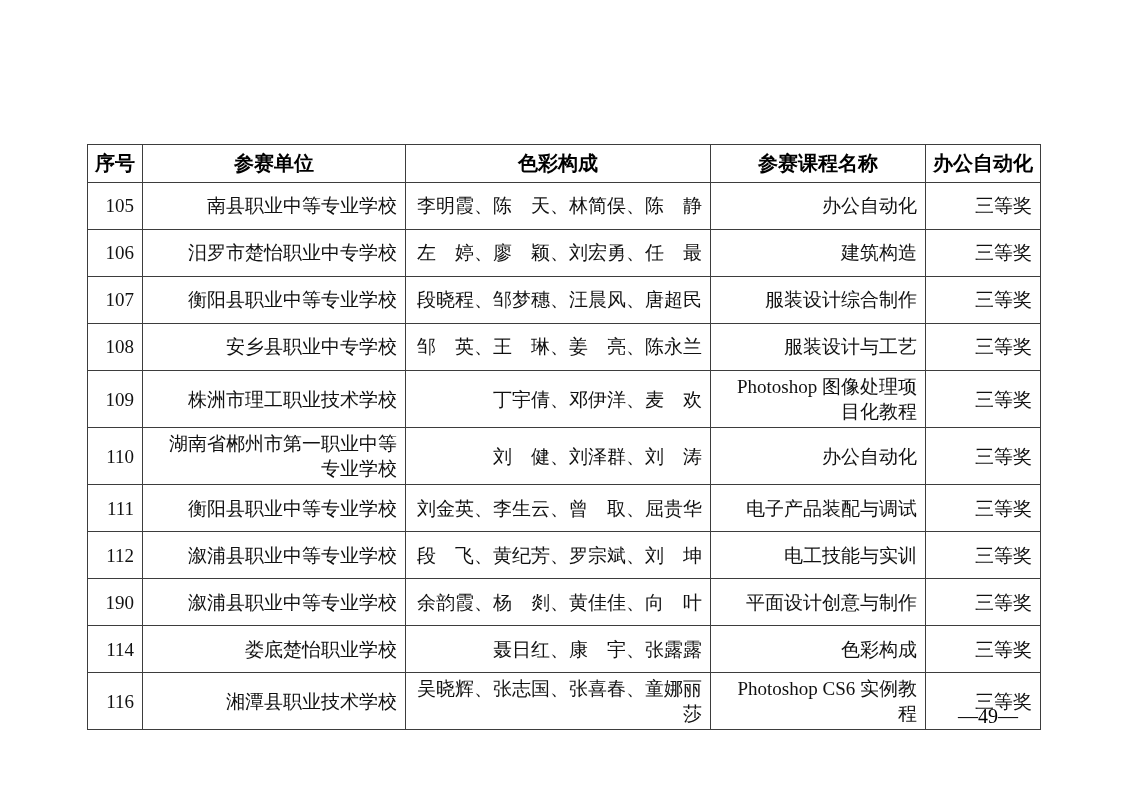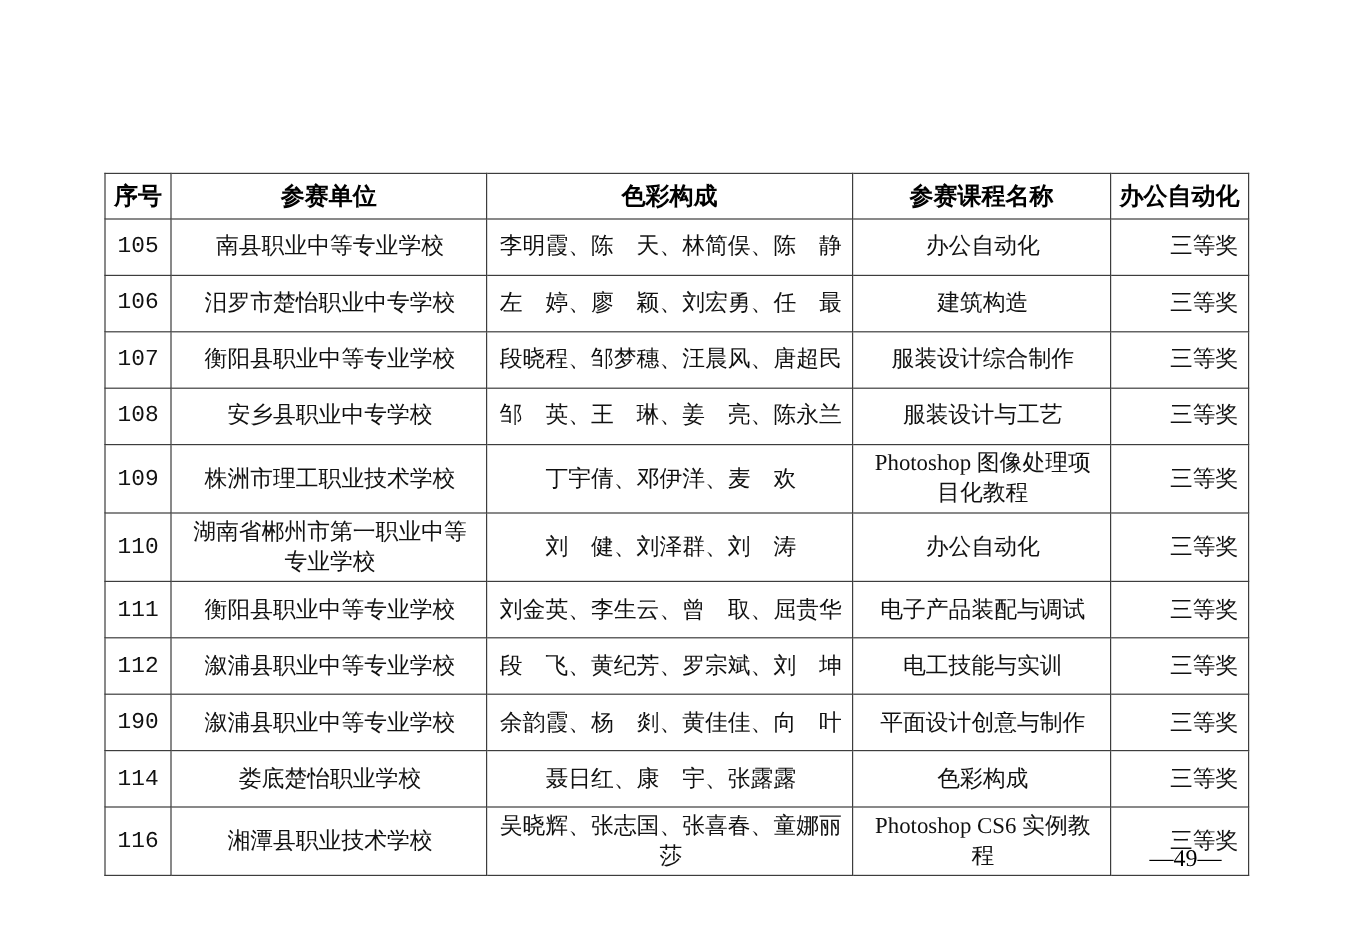--- a/index.html
+++ b/index.html
@@ -50,32 +50,32 @@
     padding: 0 4px;
   }
   table.award-table td {
     font-size: 19px;
     line-height: 1.32;
     height: 40px;
     padding: 3px 8px 3px 10px;
     word-break: break-word;
   }
   td.c-no {
-    text-align: left;
+    text-align: right;
     padding-left: 4px;
     padding-right: 4px;
-    font-family: Liberation Mono, monospace;
+    font-family: Liberation Serif, serif;
   }
   td.c-award {
     text-align: right;
     padding-left: 4px;
     padding-right: 4px;
   }
   td.c-school, td.c-members, td.c-course {
-    text-align: center;
+    text-align: right;
   }
   .page-number {
     position: absolute;
     left: 958px;
     top: 705px;
     width: 90px;
     font-size: 20px;
     color: #000000;
     letter-spacing: 0px;
     white-space: nowrap;

